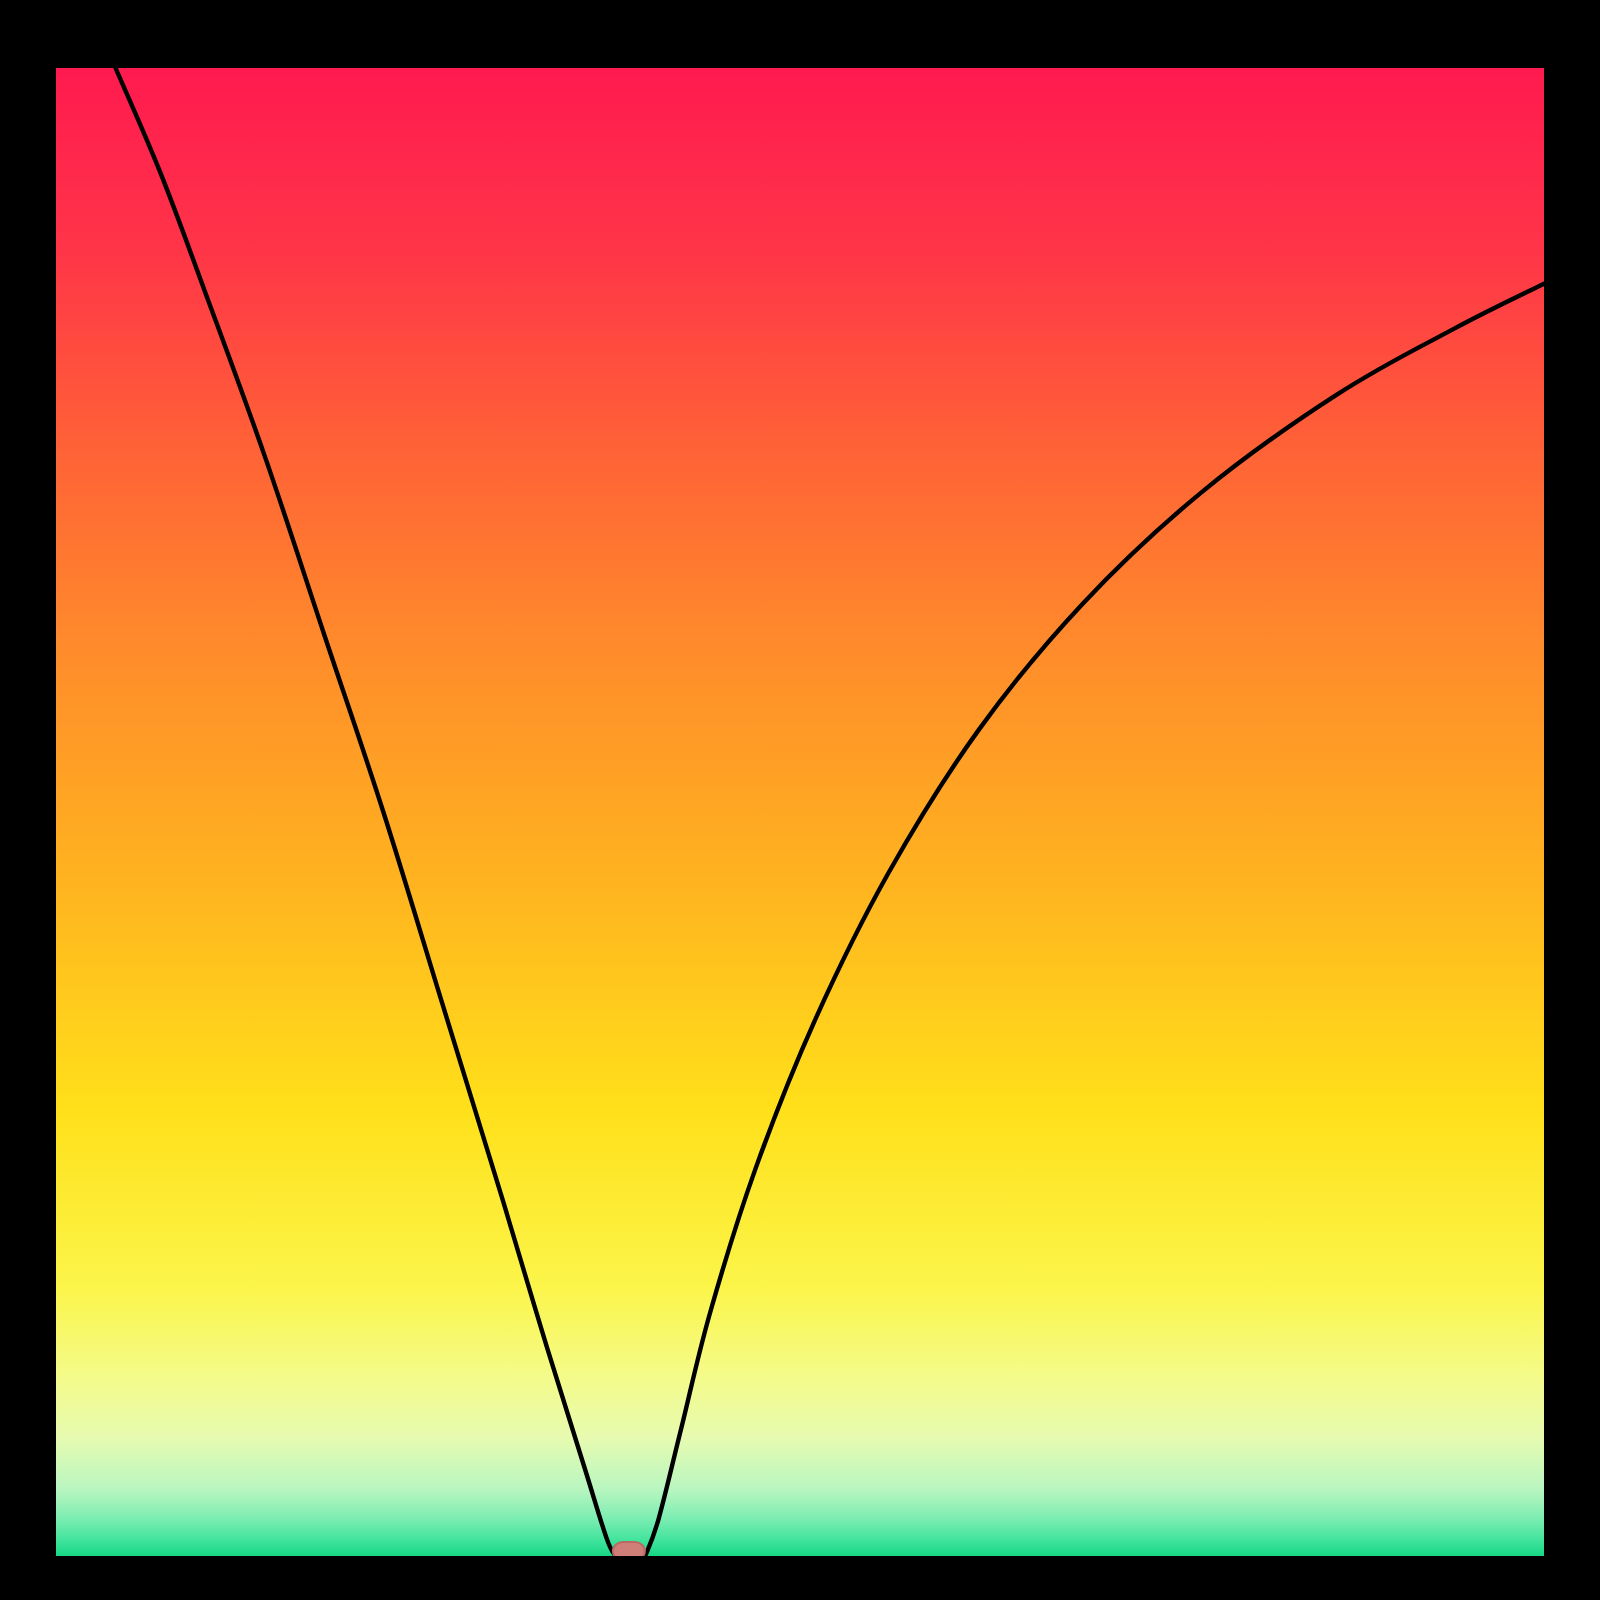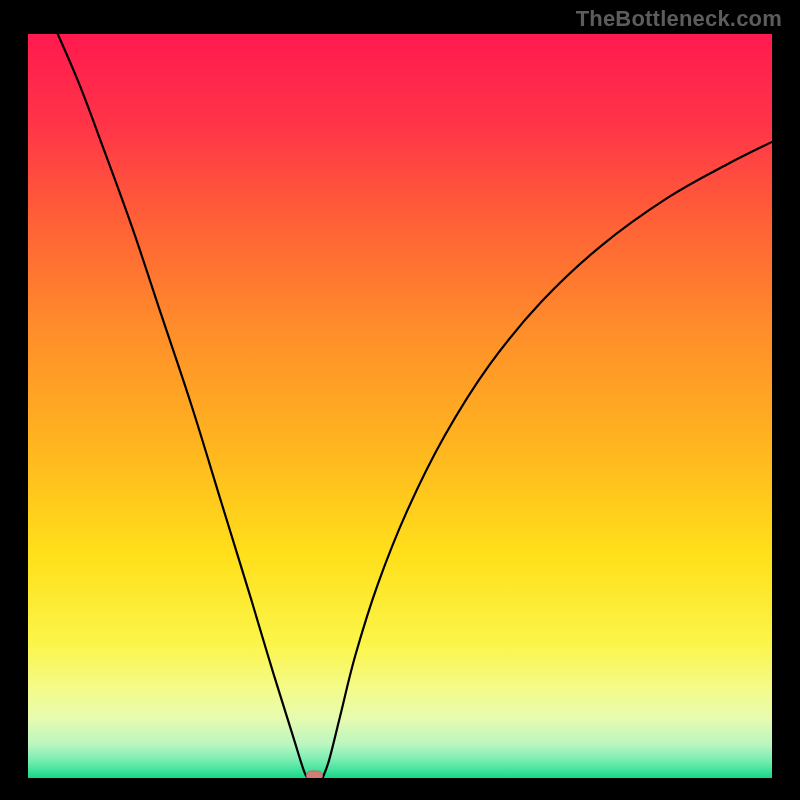--- a/index.html
+++ b/index.html
@@ -62,15 +62,14 @@
   <rect x="0" y="0" width="800" height="800" fill="#000"></rect>
   <rect x="28" y="34" width="744" height="744" fill="url(#bg-grad)"></rect>
 
   <g clip-path="url(#plot-clip)">
     <path id="curve-left" fill="none" stroke="#000000" stroke-width="2.2" stroke-linejoin="round" stroke-linecap="round" d="M 57.76 34.00 C 61.78 43.37, 72.04 65.99, 80.08 86.08 C 88.12 106.17, 93.03 120.16, 102.40 145.60 C 111.77 171.04, 121.45 196.64, 132.16 227.44 C 142.87 258.24, 151.21 284.58, 161.92 316.72 C 172.63 348.86, 180.97 372.52, 191.68 406.00 C 202.39 439.48, 210.73 467.90, 221.44 502.72 C 232.15 537.54, 241.83 568.64, 251.20 599.44 C 260.57 630.24, 266.15 649.73, 273.52 673.84 C 280.89 697.95, 286.76 716.22, 292.12 733.36 C 297.48 750.50, 300.47 761.04, 303.28 769.07 C 306.09 777.11, 306.94 776.39, 307.74 778.00"></path>
     <path id="curve-right" fill="none" stroke="#000000" stroke-width="2.2" stroke-linejoin="round" stroke-linecap="round" d="M 322.62 778.00 C 323.83 774.65, 326.11 770.78, 329.32 759.40 C 332.53 748.02, 335.79 733.51, 340.48 714.76 C 345.17 696.01, 348.66 678.68, 355.36 655.24 C 362.06 631.80, 368.31 610.67, 377.68 584.56 C 387.05 558.45, 395.39 536.94, 407.44 510.16 C 419.49 483.38, 429.91 461.87, 444.64 435.76 C 459.37 409.65, 471.87 389.19, 489.28 365.08 C 506.69 340.97, 521.27 323.27, 541.36 301.84 C 561.45 280.41, 578.11 264.79, 600.88 246.04 C 623.65 227.29, 645.07 212.41, 667.84 197.68 C 690.61 182.95, 708.61 174.24, 727.36 164.20 C 746.11 154.16, 763.96 145.90, 772.00 141.88"></path>
     <rect id="marker" rx="5" ry="5" width="16" height="9" x="306.44" y="771.00" fill="#cf7f78" stroke="#b96a63" stroke-width="1"></rect>
   </g>
 </svg>
 
-<div class="watermark">TheBottleneck.com</div>
 
 </div>
 
 </body></html>

